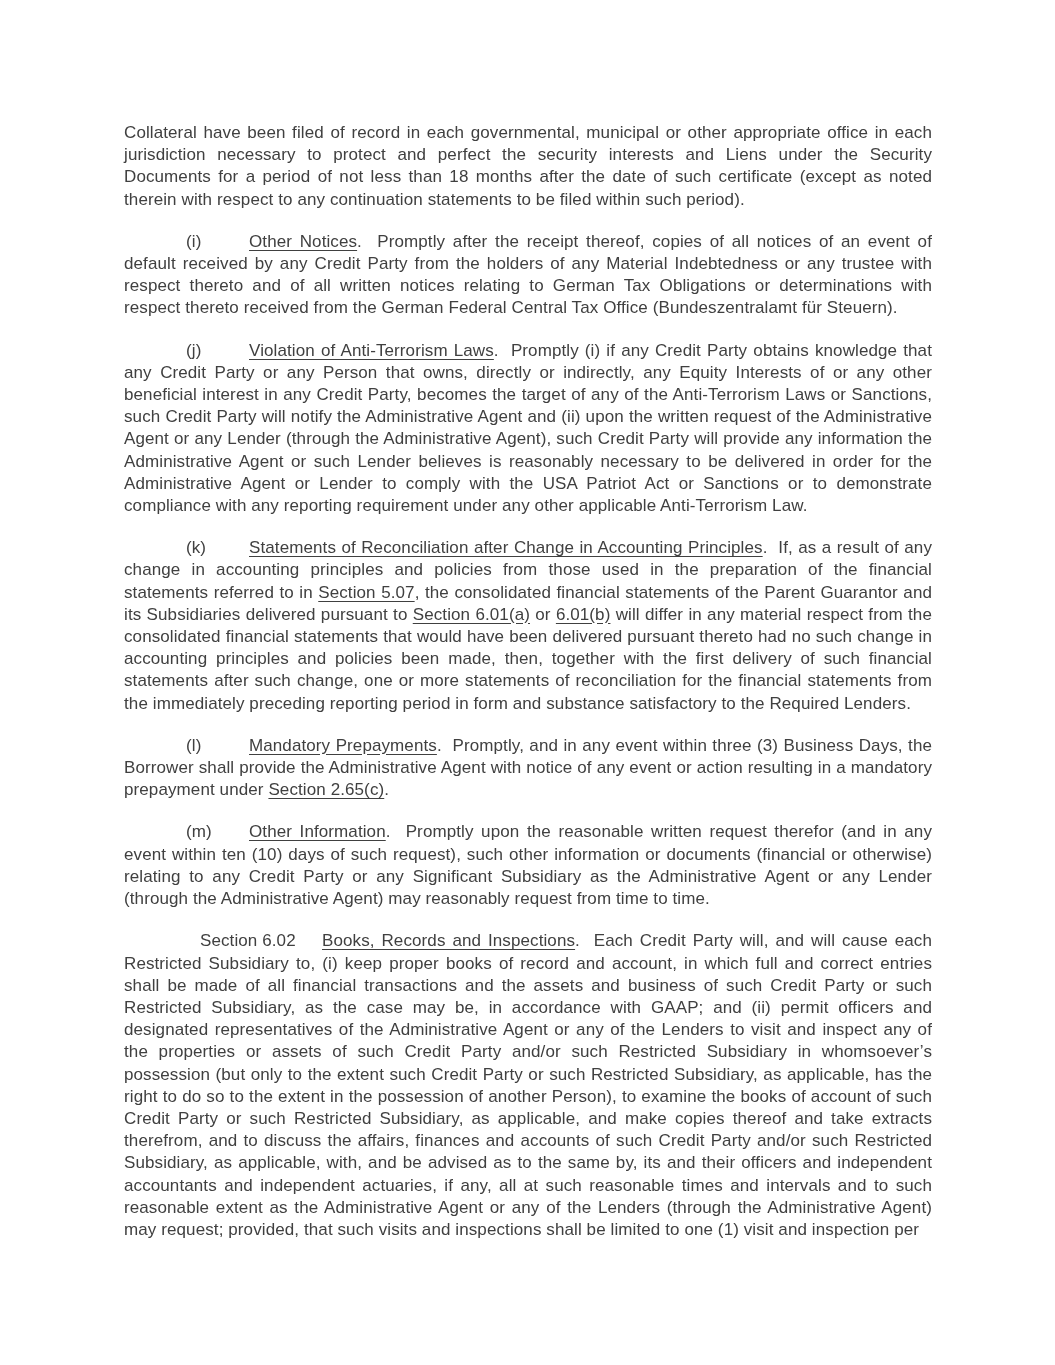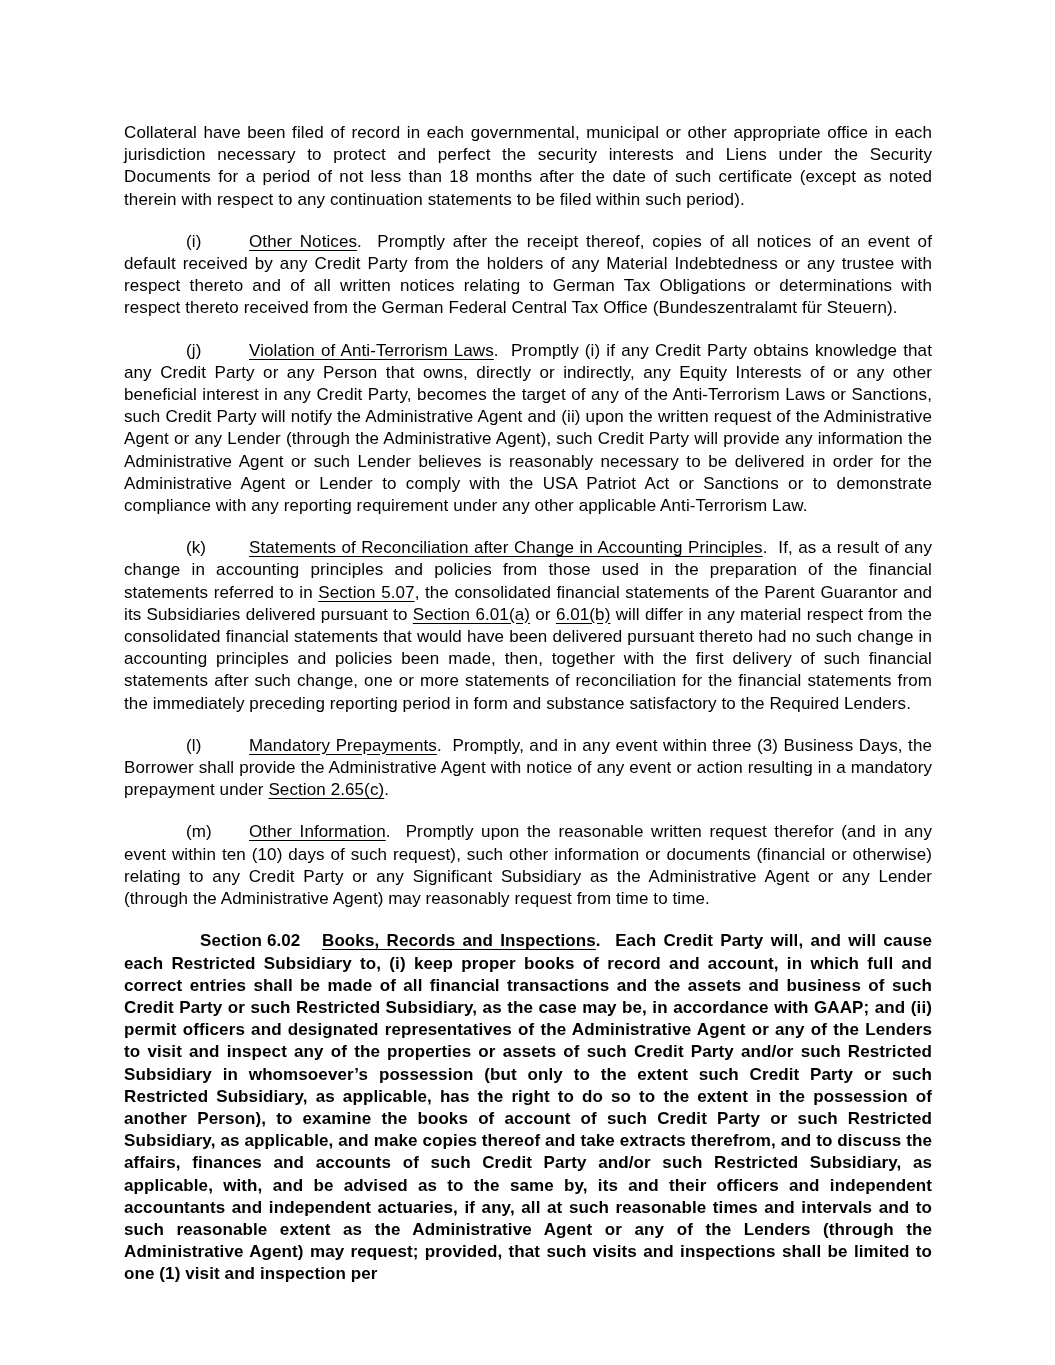--- a/index.html
+++ b/index.html
@@ -7,37 +7,37 @@
     padding: 0;
     background: #e8e8e8;
   }
   .page {
     position: relative;
     width: 1055px;
     height: 1365px;
     background: #ffffff;
     margin: 0 auto;
     font-family: "Liberation Sans", sans-serif;
-    color: #000000;
+    color: #404040;
     overflow: hidden;
   }
   .doc-body {
     position: absolute;
     left: 124px;
     top: 122px;
     width: 808px;
   }
   .para {
     font-size: 17px;
     line-height: 22.2px;
     text-align: justify;
     margin: 0 0 20px 0;
     letter-spacing: 0.1px;
   }
-  .para:last-child { margin-bottom: 8px; font-weight: bold; }
+  .para:last-child { margin-bottom: 8px; }
   .tab-indent {
     display: inline-block;
     width: 62px;
   }
   .p-label {
     display: inline-block;
     width: 63px;
   }
   .para.section .tab-indent { width: 76px; }
   .para.section .p-label { width: 122px; }

